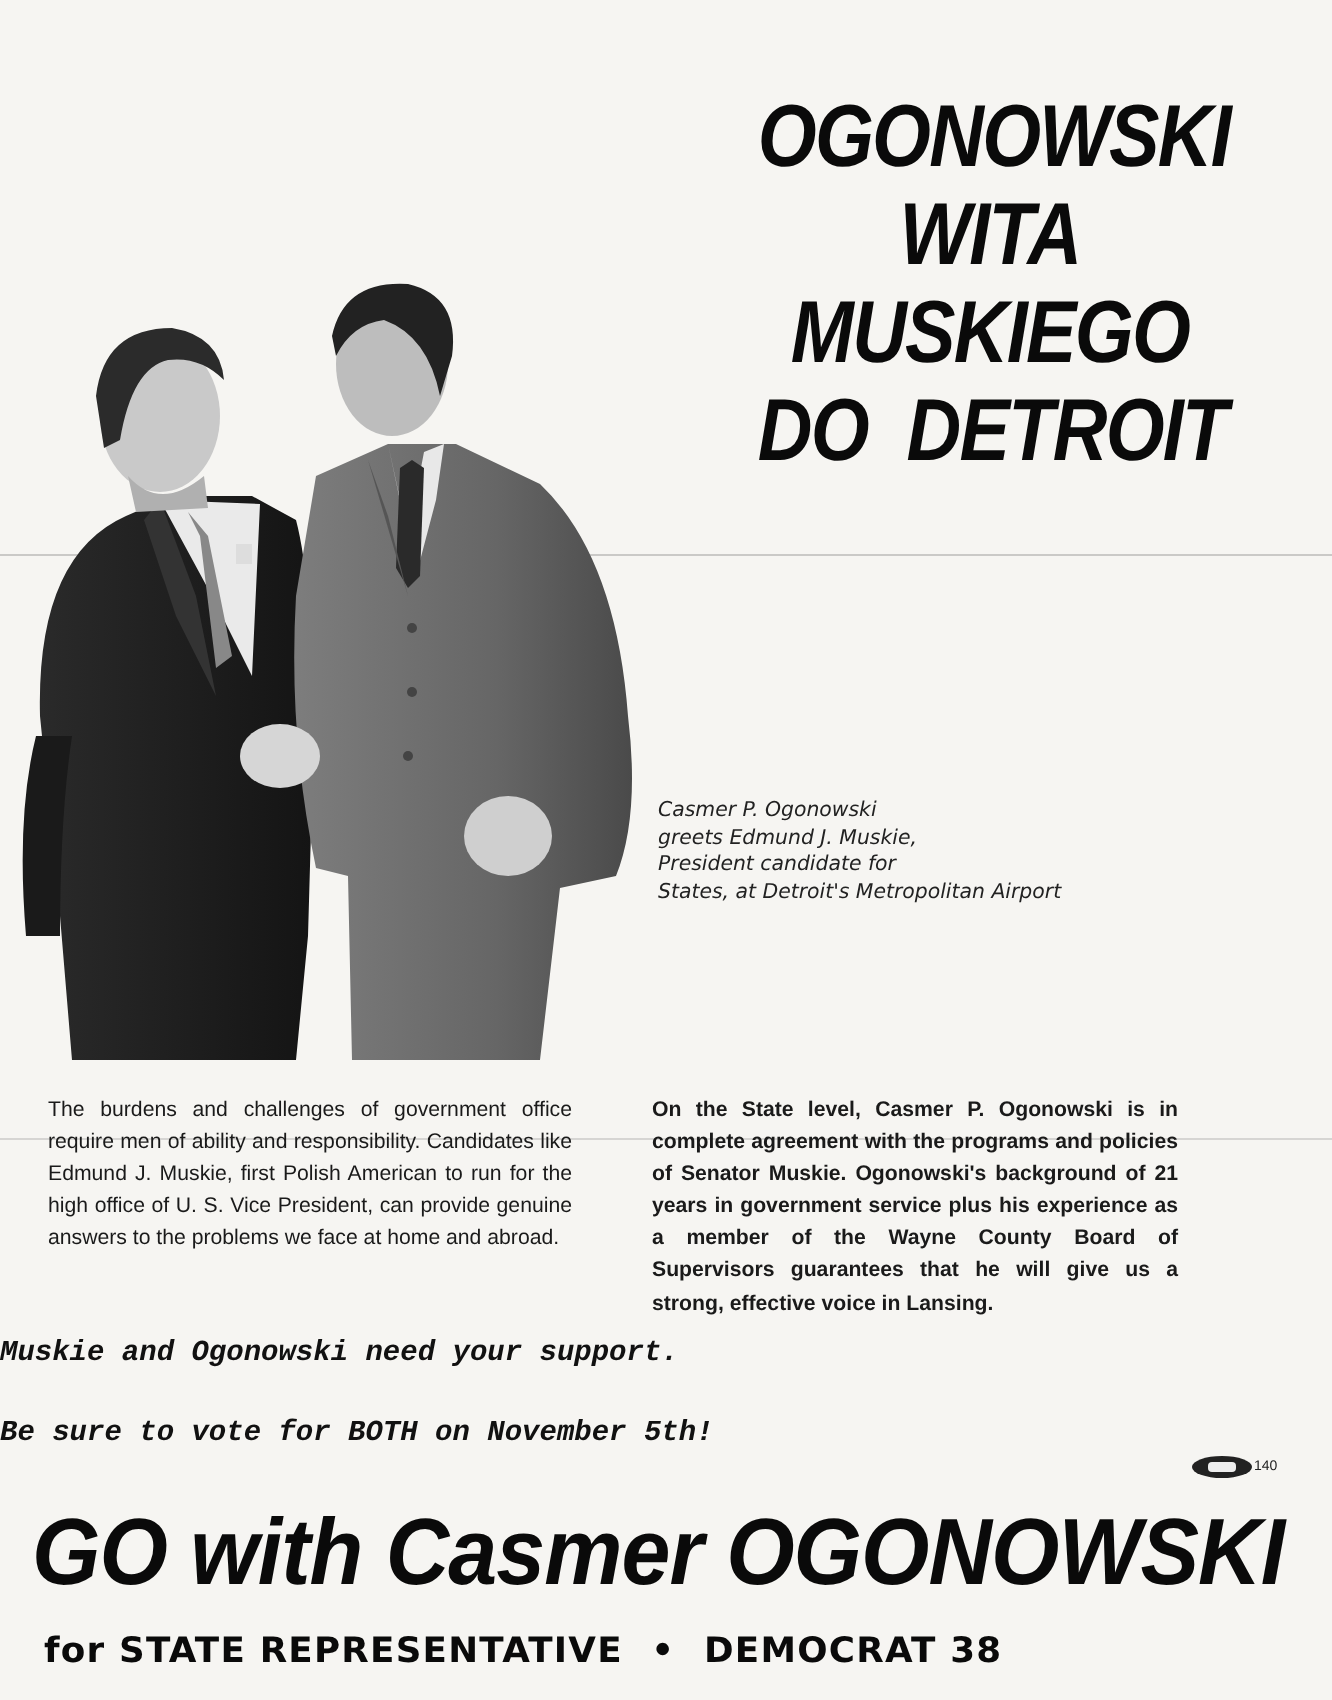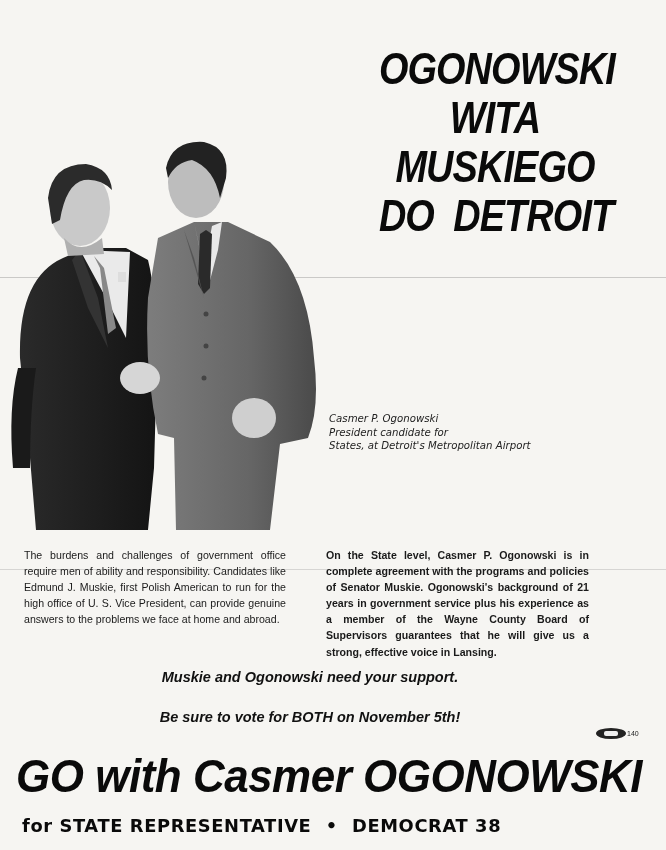--- a/index.html
+++ b/index.html
@@ -28,38 +28,38 @@
       color: #0a0a0a;
     }
     .headline div { white-space: nowrap; font-weight: bold; }
 
     .photo {
       position: absolute; left: 8px; top: 138px; width: 312px; height: 392px;
     }
     .photo svg { width: 100%; height: 100%; display: block; }
 
     .caption {
-      position: absolute; left: 329px; top: 412px; width: 240px;
+      position: absolute; left: 329px; top: 399px; width: 240px;
       font-family: "DejaVu Sans", sans-serif; font-style: italic;
       font-size: 10.2px; line-height: 13.6px; color: #222;
     }
     .caption div { white-space: nowrap; }
 
     .col {
       position: absolute; top: 547px;
       font-family: "Liberation Sans", sans-serif;
       font-size: 10.6px; line-height: 16.1px; color: #1a1a1a;
       text-align: justify;
     }
     .col.left { left: 24px; width: 262px; }
     .col.right { left: 326px; width: 263px; font-weight: bold; }
 
     .slogan {
-      position: absolute; left: 0; width: 620px; text-align: center;
-      font-family: Liberation Sans, sans-serif; font-weight: bold; font-style: italic;
+      position: absolute; left: 0; width: 620px; text-align: left;
+      font-family: Liberation Mono, monospace; font-weight: bold; font-style: italic;
       font-size: 14.5px; color: #111;
     }
     .slogan.s1 { top: 669px; }
     .slogan.s2 { top: 709px; }
 
     .union {
       position: absolute; left: 596px; top: 728px;
       display: flex; align-items: center; gap: 1px;
       font-size: 7px; color: #222;
     }
@@ -140,20 +140,21 @@
     <circle cx="198" cy="176" r="2.5" fill="#444"></circle>
     <circle cx="198" cy="208" r="2.5" fill="#444"></circle>
     <circle cx="196" cy="240" r="2.5" fill="#444"></circle>
 
     <rect x="110" y="134" width="8" height="10" fill="#ddd"></rect>
   </svg>
 </div>
 
 <div class="caption">
   <div>Casmer P. Ogonowski</div>
+  <div>greets Edmund J. Muskie,</div>
   <div>President candidate for</div>
   <div>States, at Detroit's Metropolitan Airport</div>
 </div>
 
 <div class="col left">The burdens and challenges of government office require men of ability and responsibility. Candidates like Edmund J. Muskie, first Polish American to run for the high office of U. S. Vice President, can provide genuine answers to the problems we face at home and abroad.</div>
 <div class="col right">On the State level, Casmer P. Ogonowski is in complete agreement with the programs and policies of Senator Muskie. Ogonowski's background of 21 years in government service plus his experience as a member of the Wayne County Board of Supervisors guarantees that he will give us a strong, effective voice in Lansing.</div>
 
 <div class="slogan s1">Muskie and Ogonowski need your support.</div>
 <div class="slogan s2">Be sure to vote for BOTH on November 5th!</div>
 

